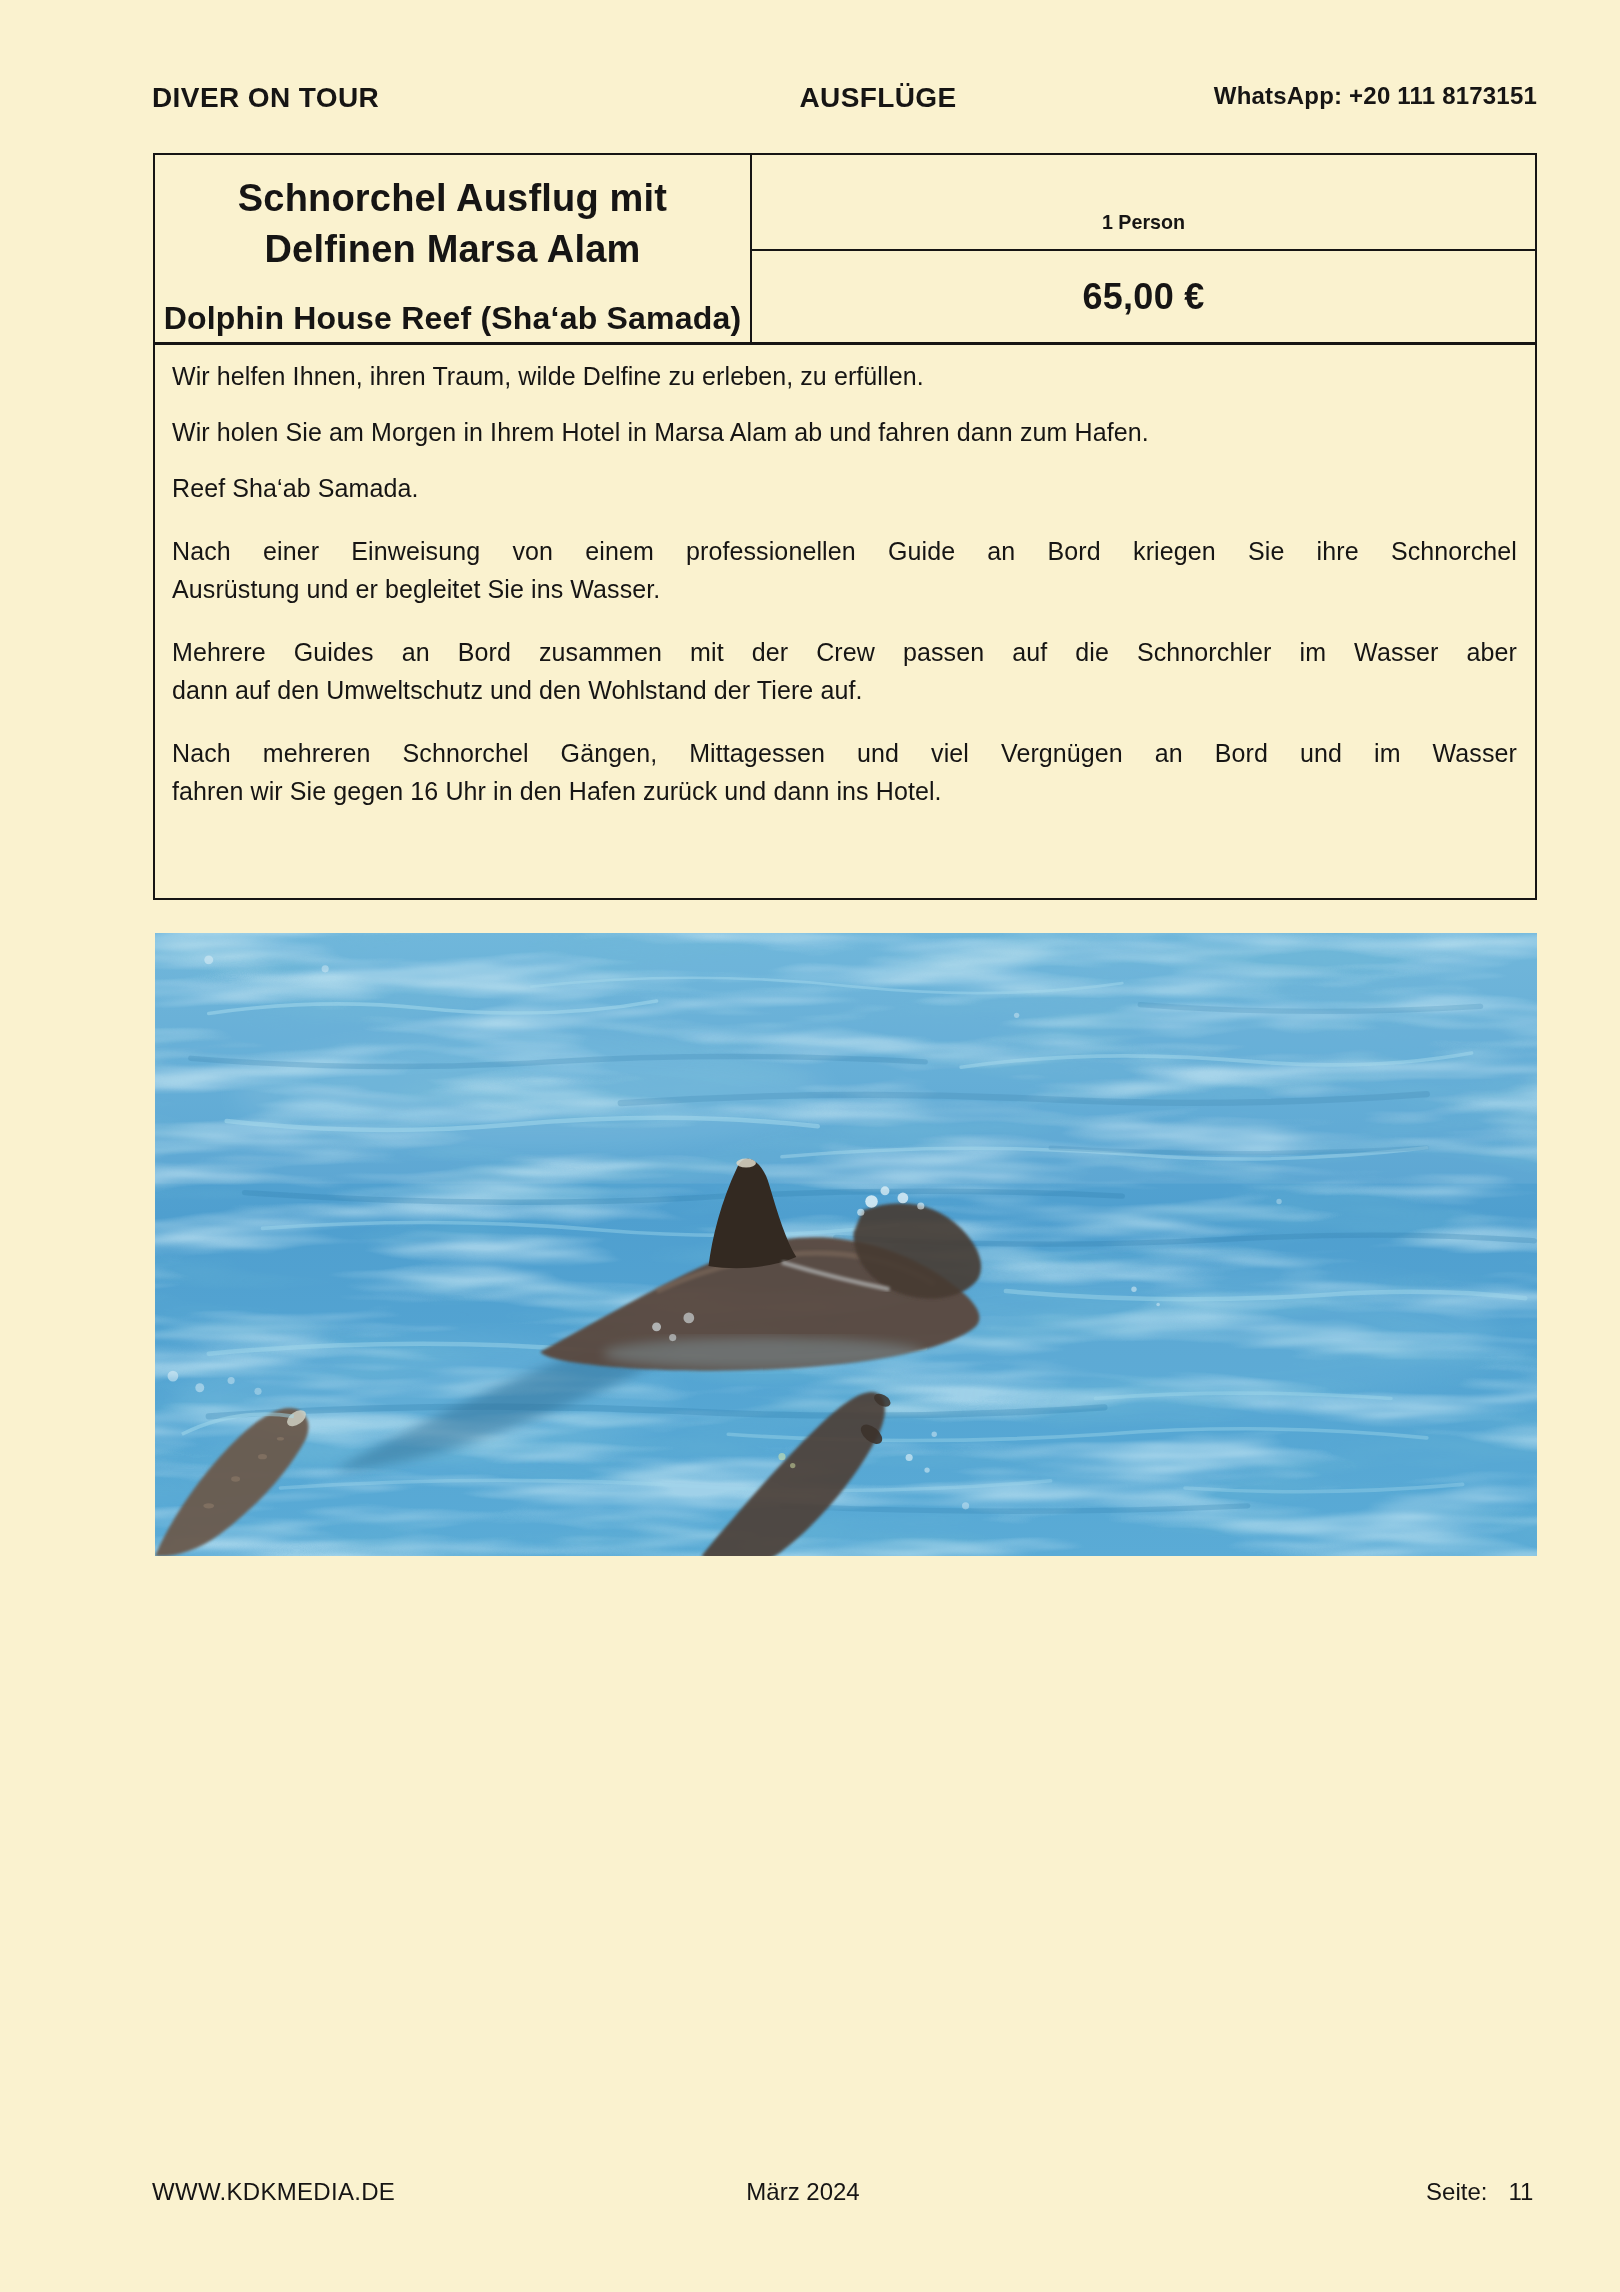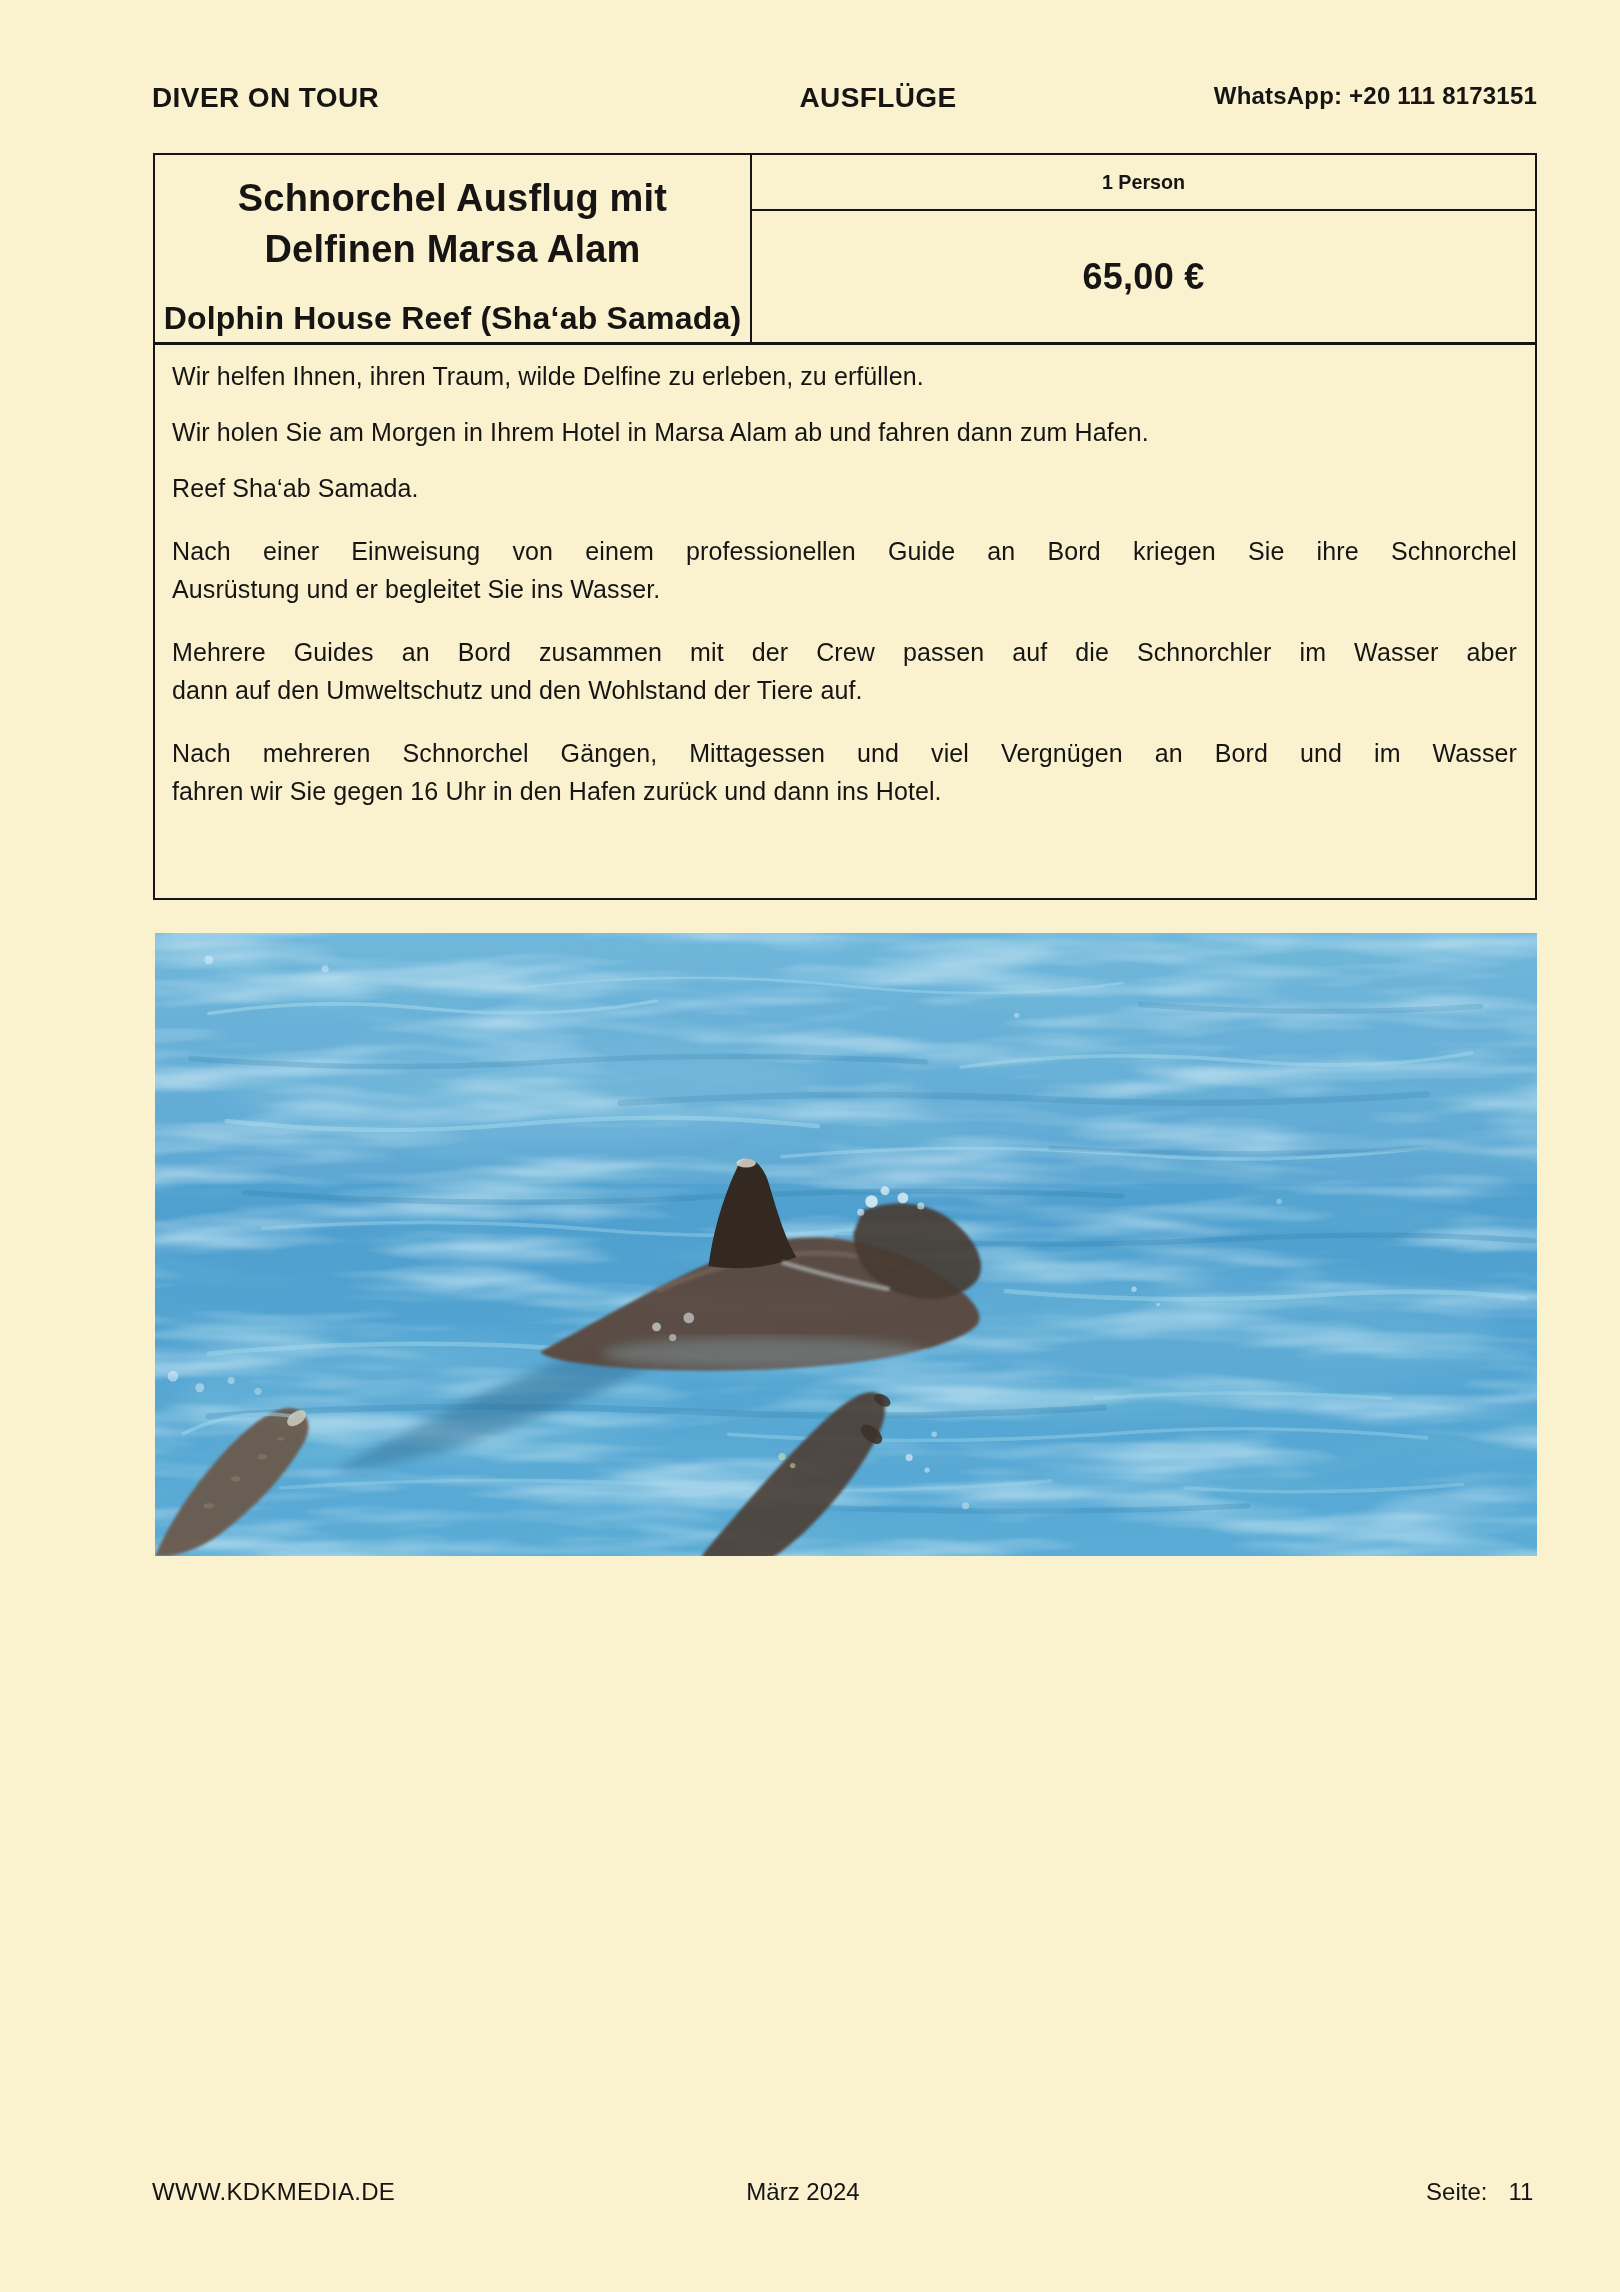--- a/index.html
+++ b/index.html
@@ -24,21 +24,21 @@
   .title-cell{
     width:597px;border-right:2.7px solid var(--line);box-sizing:border-box;
     text-align:center;padding-top:18px;
   }
   .title-line{font-size:38px;line-height:51px;font-weight:bold;letter-spacing:0.2px;}
   .subtitle{font-size:32px;font-weight:bold;margin-top:25px;letter-spacing:0.2px;}
   .price-col{flex:1;display:flex;flex-direction:column;}
   .person-cell{
     height:56px;border-bottom:2.7px solid var(--line);box-sizing:border-box;
     display:flex;align-items:center;justify-content:center;
-    font-size:19.7px;font-weight:bold;
+    font-size:19.7px;font-weight:bold;margin-top:40px;
   }
   .price-cell{
     flex:1;display:flex;align-items:center;justify-content:center;
     font-size:36px;font-weight:bold;letter-spacing:0.3px;
   }
   
   .desc-box{
     position:absolute;left:153px;top:342px;width:1384px;height:558px;
     border:2.7px solid var(--line);box-sizing:border-box;
     padding:13.4px 18px 0 17px;font-size:25px;line-height:38px;letter-spacing:0.1px;

